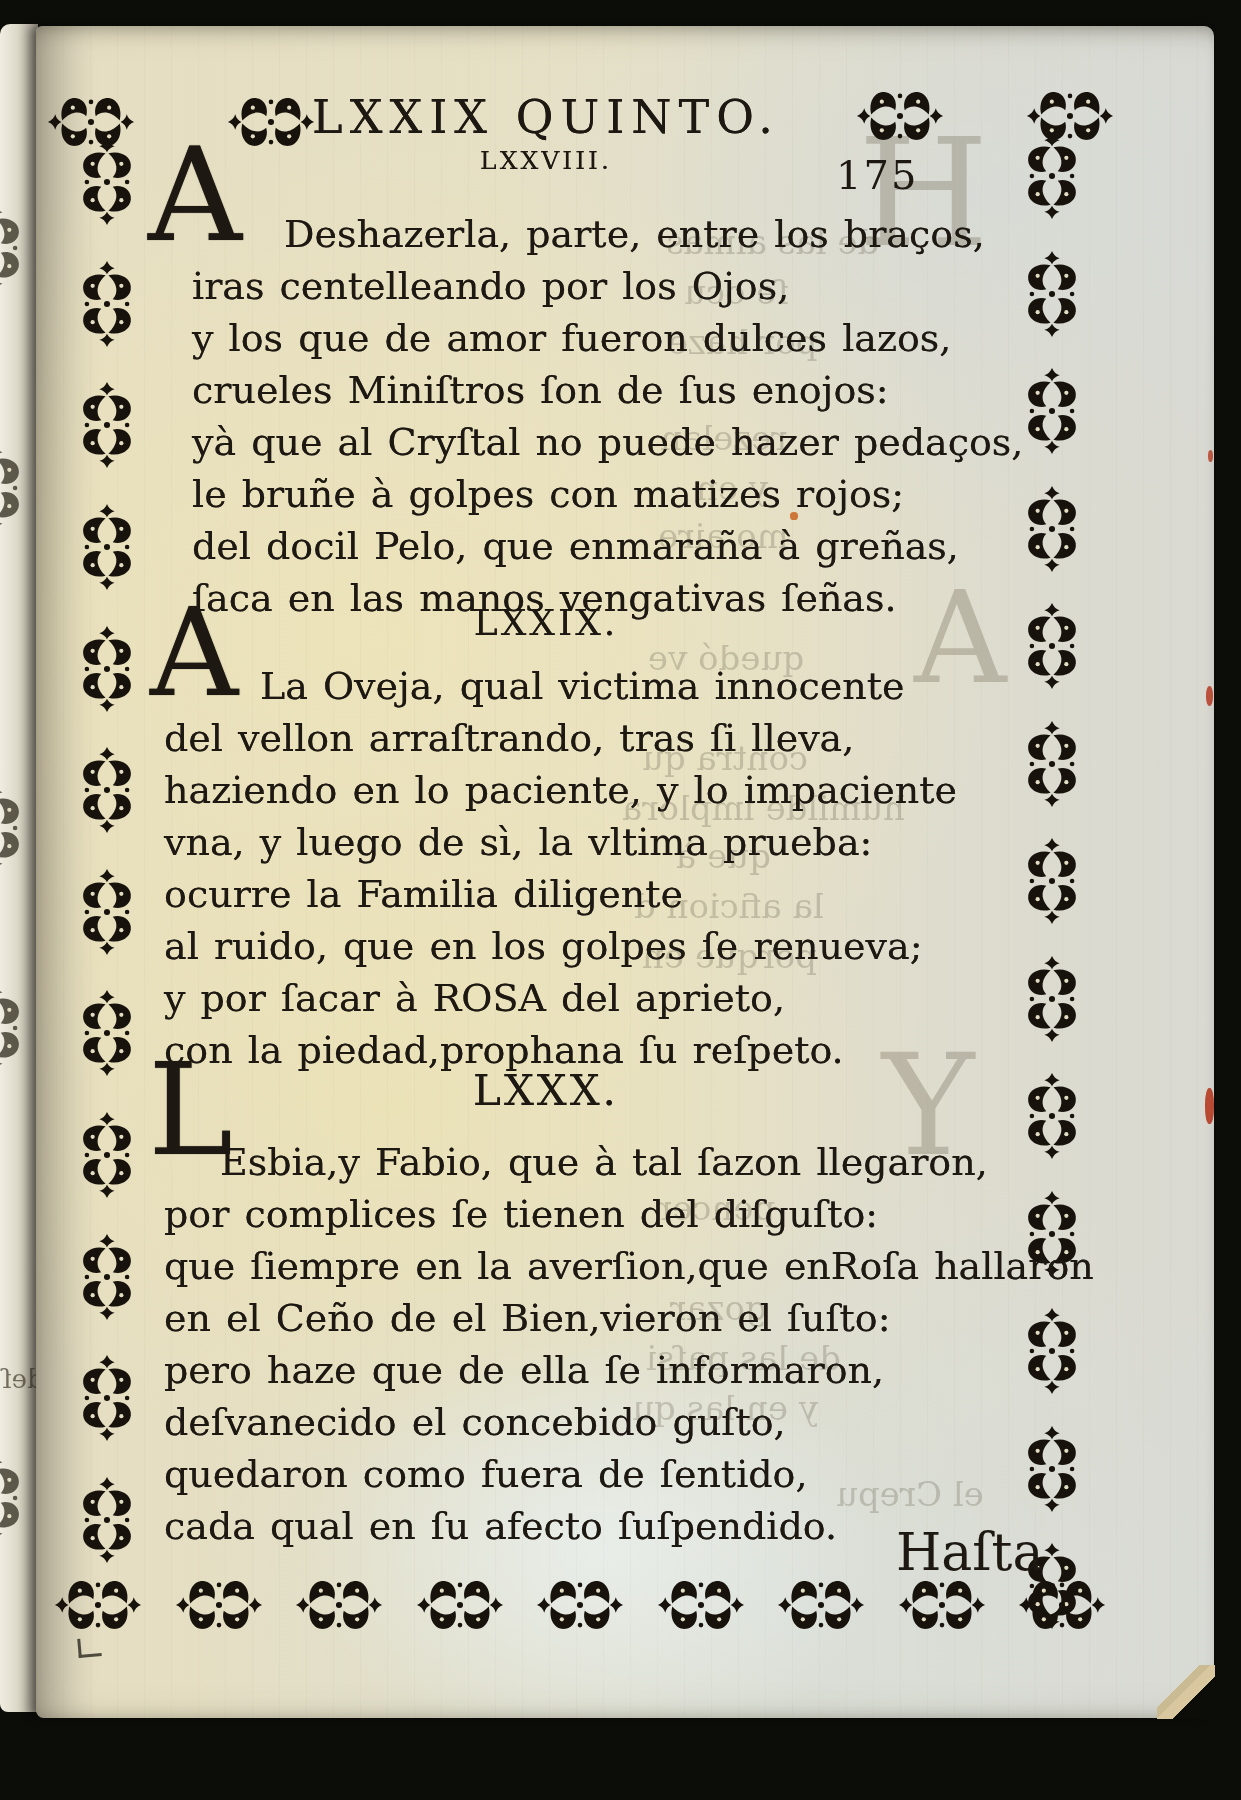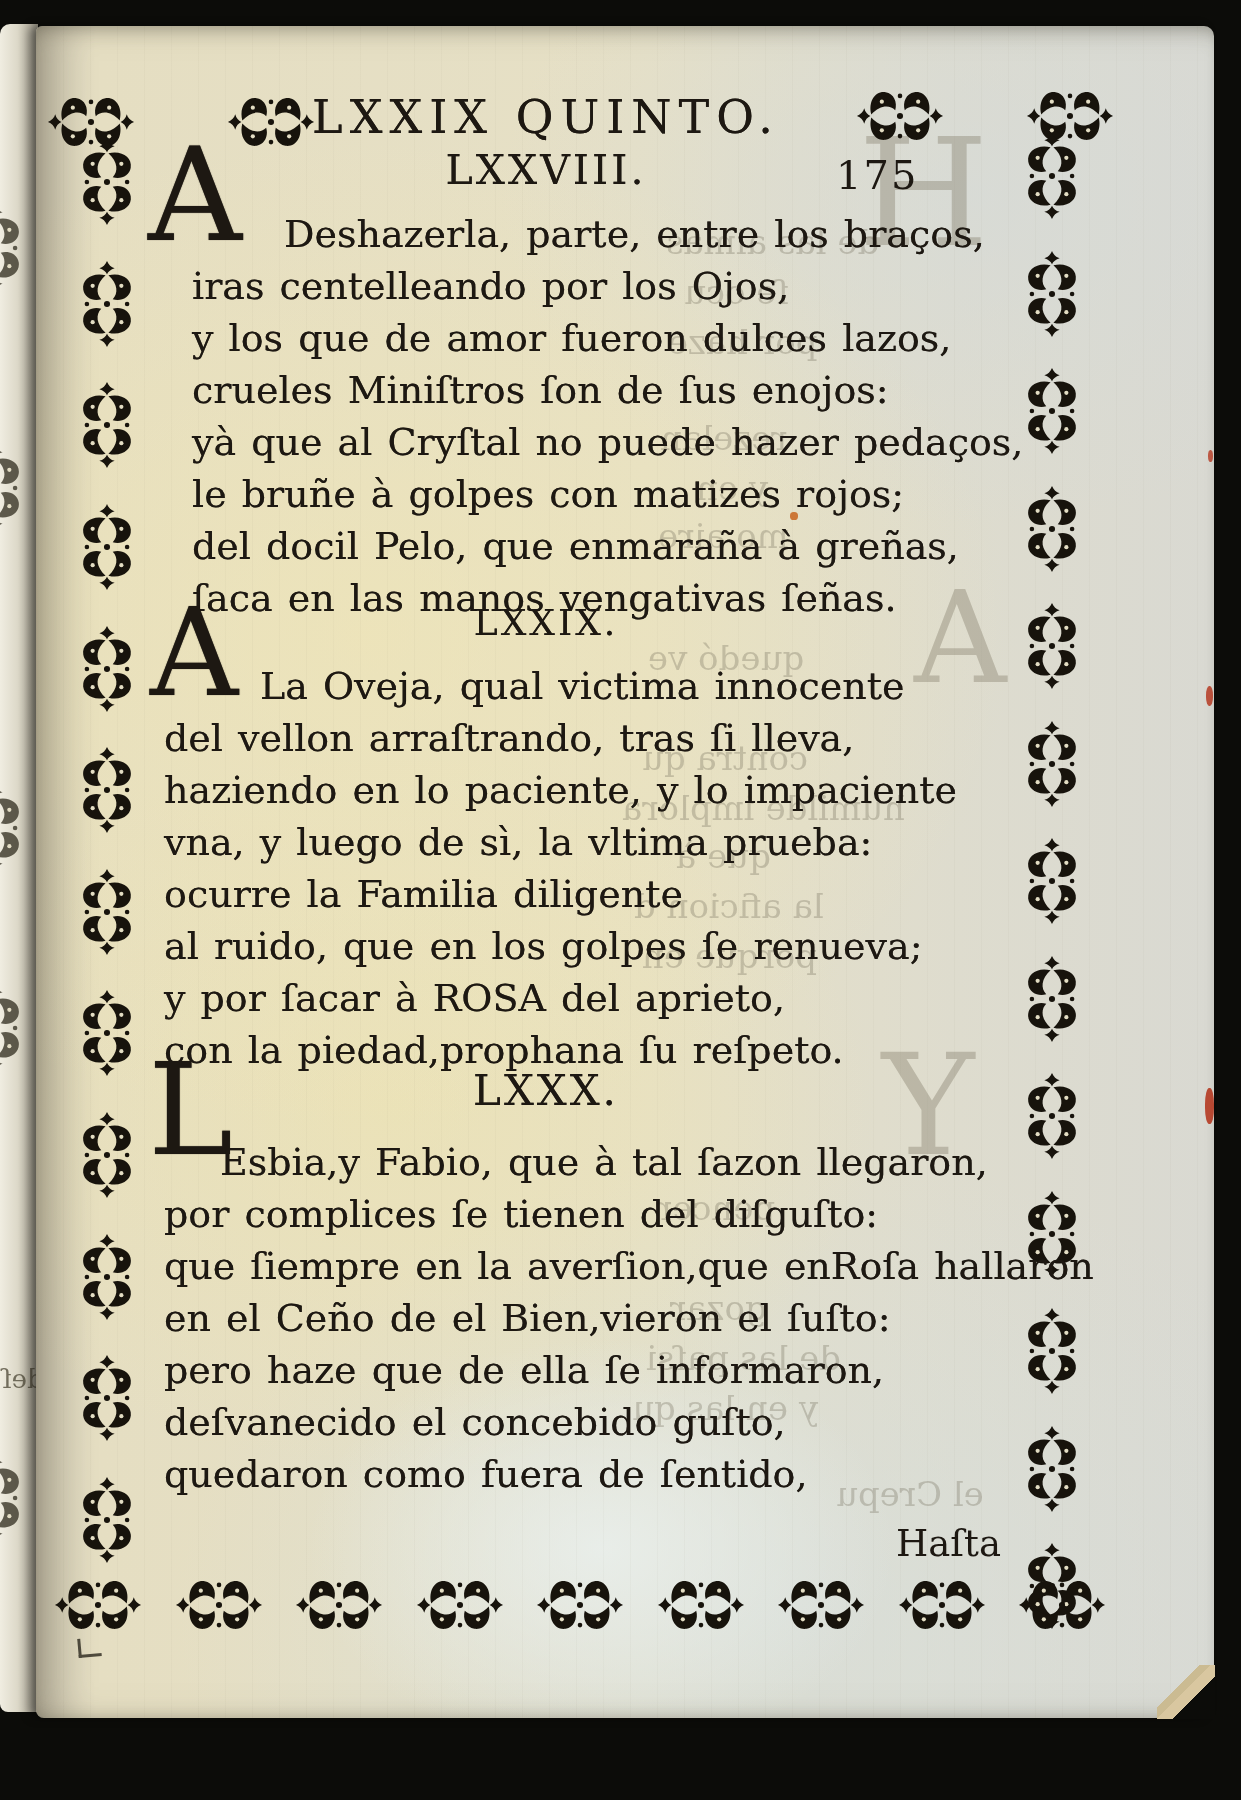--- a/index.html
+++ b/index.html
@@ -66,21 +66,21 @@
   }
   .stanza{position:absolute;left:128px;}
   .vline{
     font-size:38px;line-height:52px;white-space:nowrap;word-spacing:3px;
     text-shadow:0 0 .5px rgba(29,24,18,.75);
   }
   .dropcap{
     position:absolute;font-size:130px;line-height:1;
     text-shadow:0 0 1px rgba(29,24,18,.8);
   }
-  .catchword{position:absolute;left:860px;top:1496px;font-size:37px;}
+  .catchword{position:absolute;left:860px;top:1496px;font-size:52px;}
 
   
   .ghost-cap{position:absolute;color:#7d7663;opacity:.36;line-height:1;}
   .ghost-frag{
     position:absolute;color:#6e6856;opacity:.3;font-size:34px;white-space:nowrap;
     transform:scaleX(-1);filter:blur(.6px);
   }
 
   
   .speck{position:absolute;border-radius:45%;}
@@ -289,21 +289,21 @@
         <svg class="orn h">
           <use href="#fleuron"></use>
         </svg>
       </div>
 
     <div class="print-layer">
 
       <div class="title ink">LXXIX QUINTO.</div>
       <div class="pagenum ink">175</div>
 
-      <div class="heading ink" style="top:120px;font-size:41px;">LXXVIII.</div>
+      <div class="heading ink" style="top:120px;font-size:25px;">LXXVIII.</div>
       <div class="dropcap ink" style="left:112px;top:104px;font-size:130px;">A</div>
       <div class="stanza ink" style="top:182px;margin-left:28px;">
         <div class="vline" style="padding-left:92px;">Deshazerla, parte, entre los braços,</div>
         <div class="vline">iras centelleando por los Ojos,</div>
         <div class="vline">y los que de amor fueron dulces lazos,</div>
         <div class="vline">crueles Miniſtros ſon de ſus enojos:</div>
         <div class="vline">yà que al Cryſtal no puede hazer pedaços,</div>
         <div class="vline">le bruñe à golpes con matizes rojos;</div>
         <div class="vline">del docil Pelo, que enmaraña à greñas,</div>
         <div class="vline">ſaca en las manos vengativas ſeñas.</div>
@@ -325,20 +325,21 @@
       <div class="heading ink" style="top:1040px;font-size:42px;">LXXX.</div>
       <div class="dropcap ink" style="left:112px;top:1020px;font-size:128px;">L</div>
       <div class="stanza ink" style="top:1110px;">
         <div class="vline" style="padding-left:56px;">Esbia,y Fabio, que à tal ſazon llegaron,</div>
         <div class="vline">por complices ſe tienen del diſguſto:</div>
         <div class="vline">que ſiempre en la averſion,que enRoſa hallaron</div>
         <div class="vline">en el Ceño de el Bien,vieron el ſuſto:</div>
         <div class="vline">pero haze que de ella ſe informaron,</div>
         <div class="vline">deſvanecido el concebido guſto,</div>
         <div class="vline">quedaron como fuera de ſentido,</div>
+        <div class="vline">cada qual en ſu afecto ſuſpendido.</div>
       </div>
 
       <div class="catchword ink">Haſta</div>
     </div>
 
     <div class="pen-mark"></div>
     <div class="speck orange" style="left:754px;top:486px;width:8px;height:8px;opacity:.85;"></div>
     <div class="speck red" style="left:1172px;top:424px;width:5px;height:12px;opacity:.8;"></div>
     <div class="speck red" style="left:1170px;top:660px;width:7px;height:20px;opacity:.85;"></div>
     <div class="speck red" style="left:1169px;top:1062px;width:9px;height:36px;opacity:.9;filter:blur(.5px);"></div>

